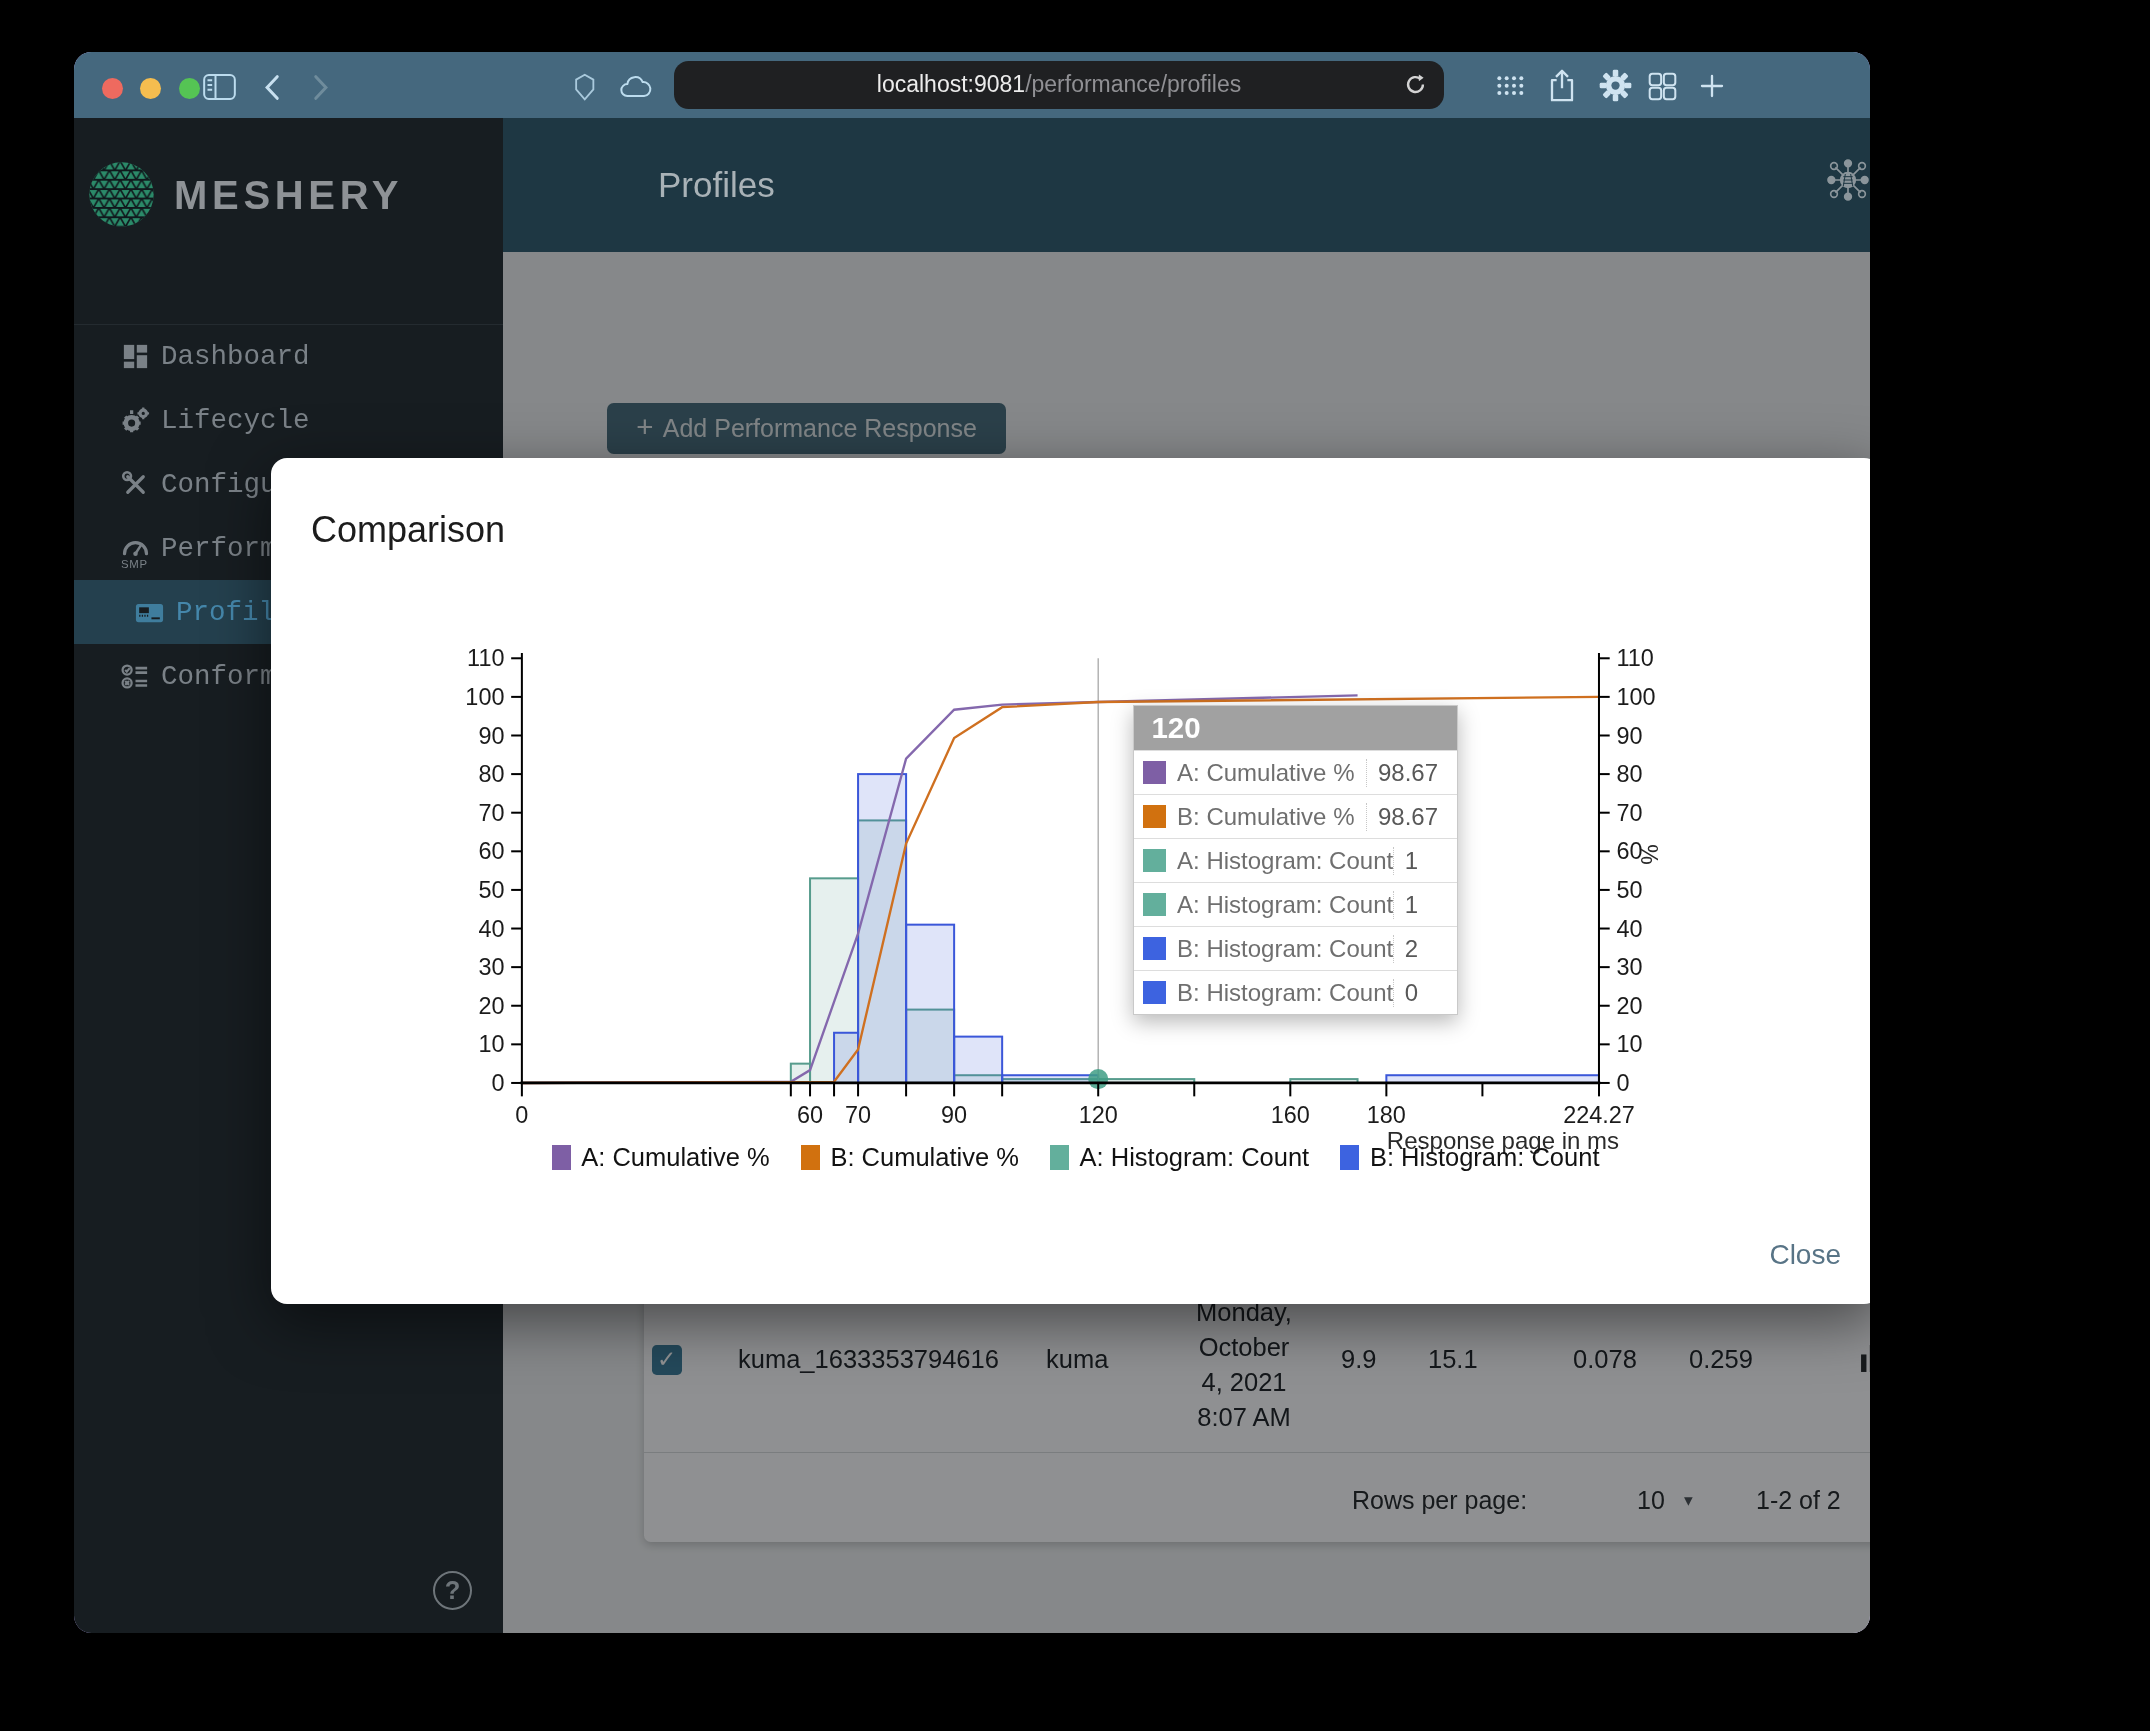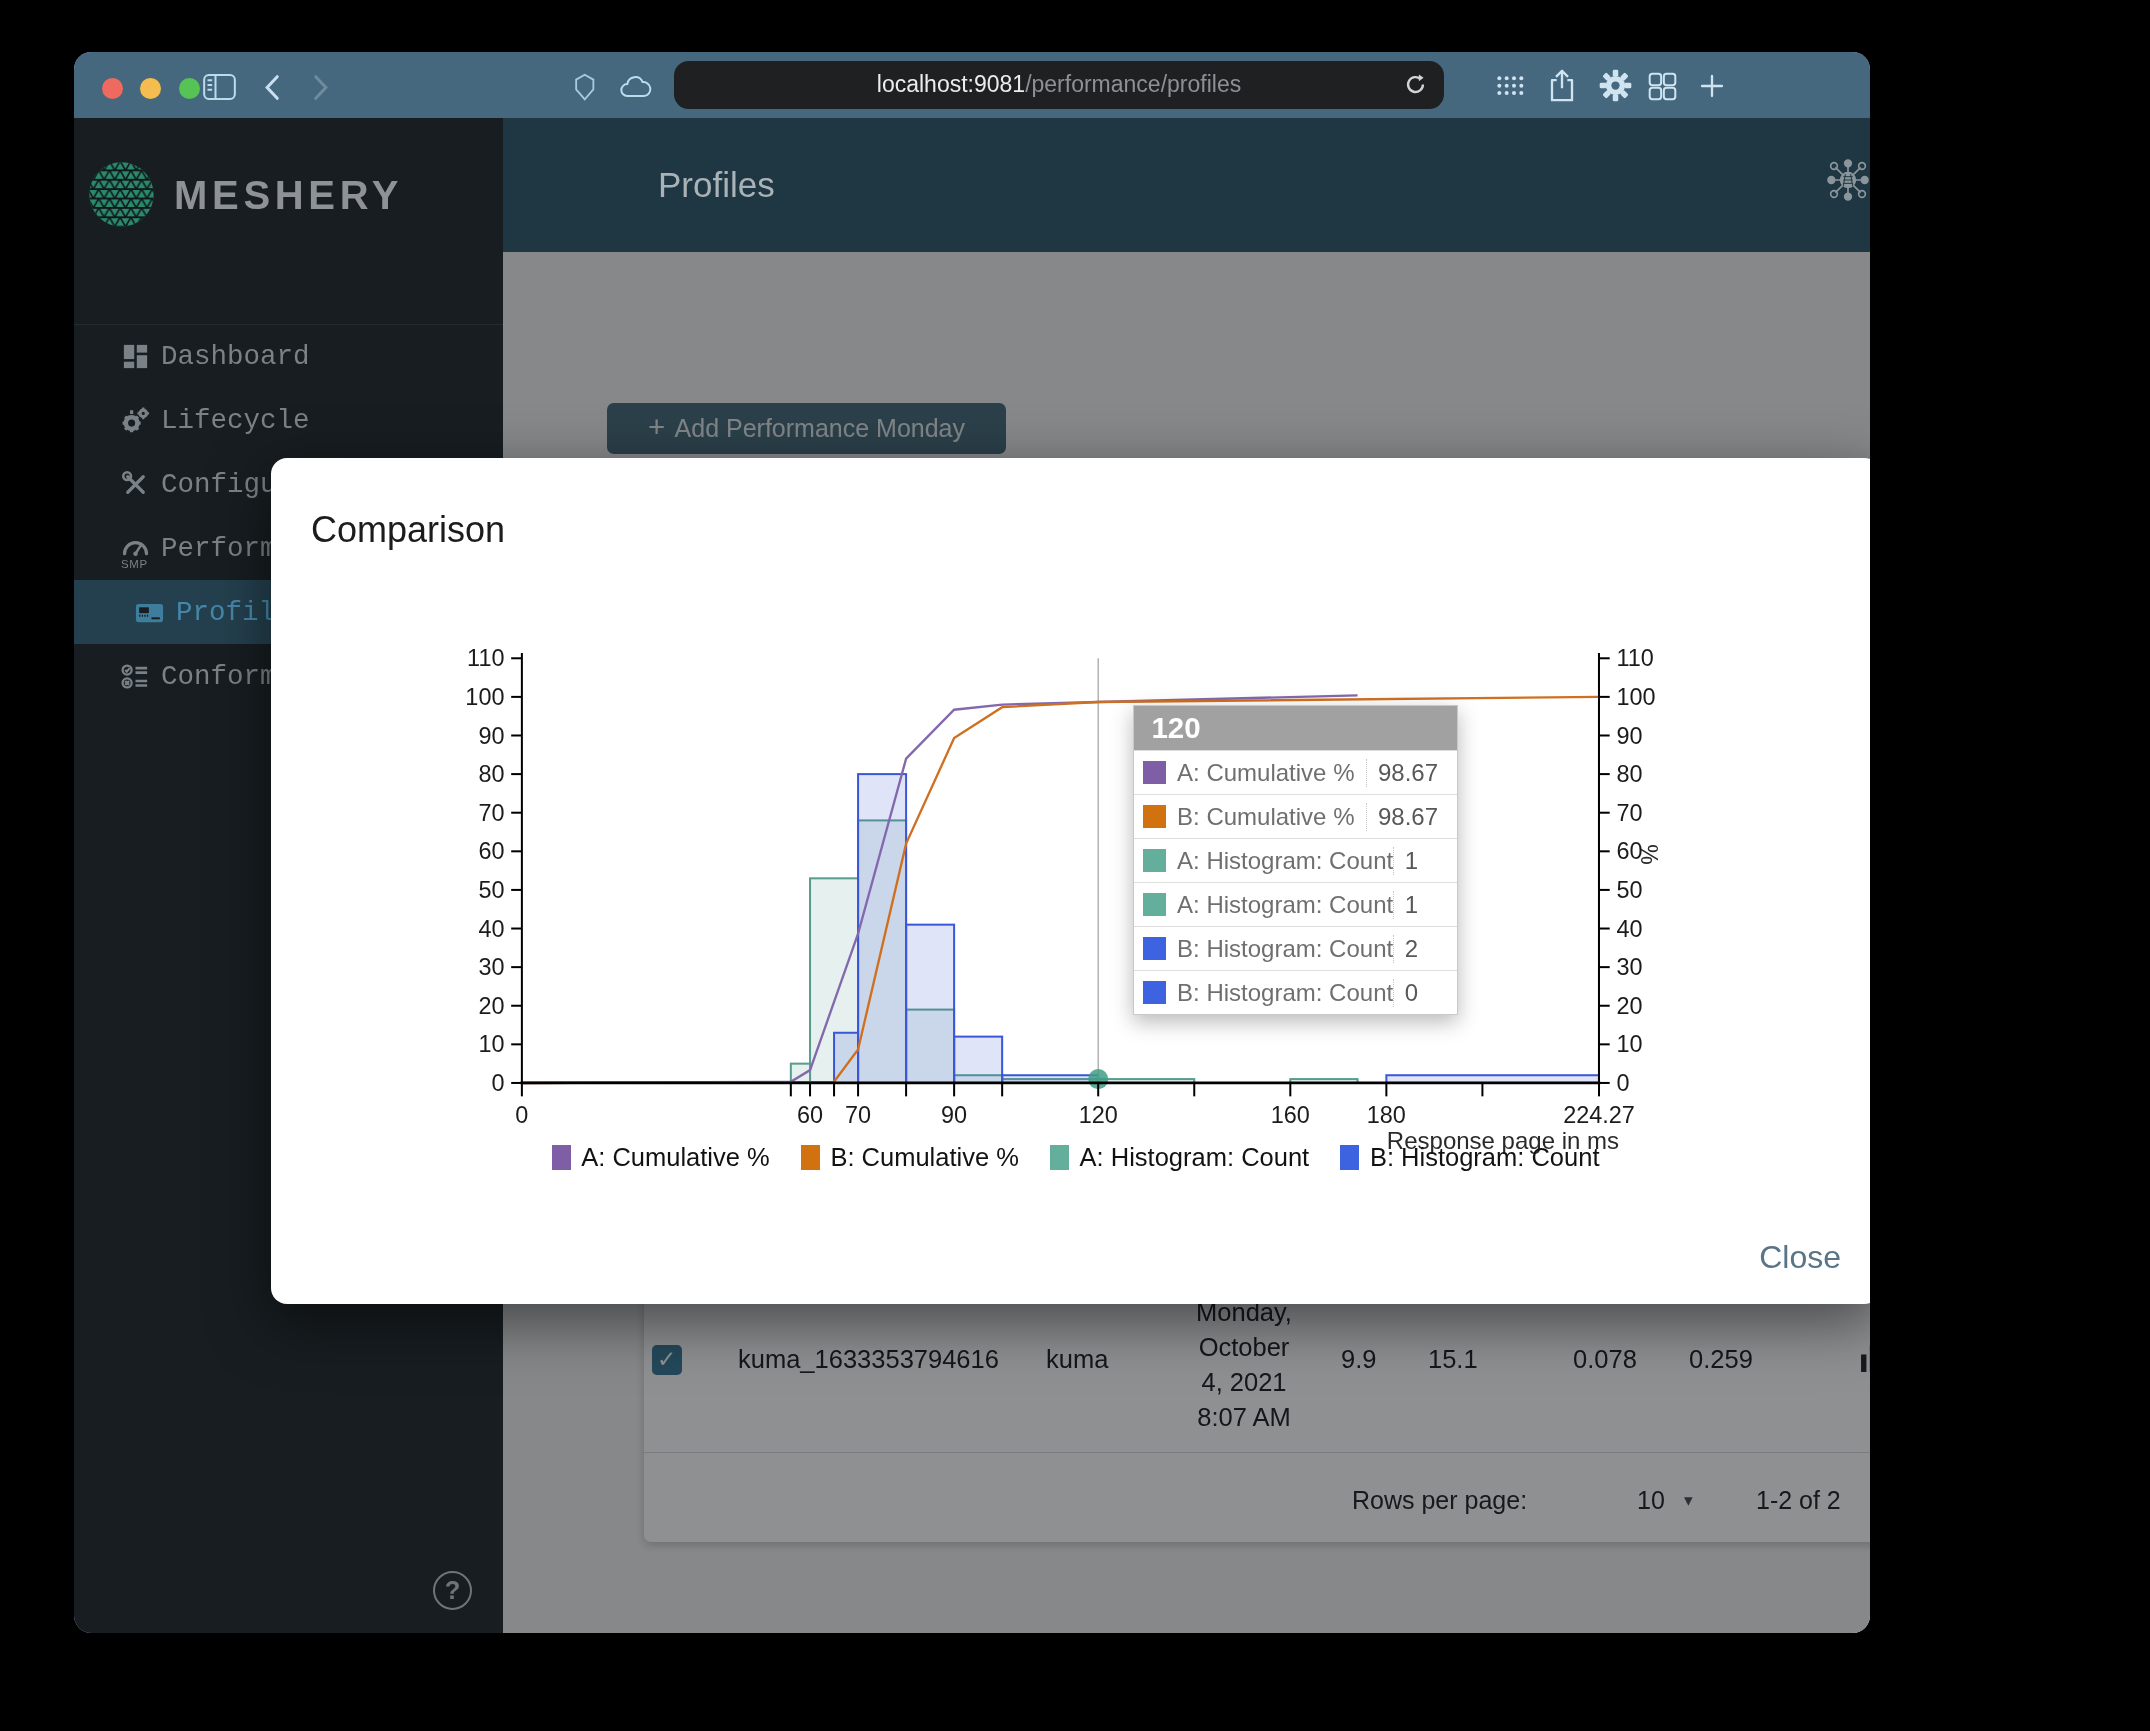--- a/index.html
+++ b/index.html
@@ -82,21 +82,21 @@
   .legend-item{display:flex;align-items:center;gap:10.7px;font-size:25.5px;color:#121212;}
   .legend-swatch{width:19px;height:25.5px;}
   .tooltip{position:absolute;left:862px;top:247px;width:323px;background:#fff;border:0.7px solid #c9c9c9;
            box-shadow:0 6.7px 20px rgba(0,0,0,.28);}
   .tt-header{height:44px;background:#a1a1a1;color:#fff;font-size:29.5px;font-weight:bold;
            display:flex;align-items:center;padding-left:17.4px;}
   .tt-row{height:43px;display:flex;align-items:center;border-top:0.7px solid #ddd;background:#fff;}
   .tt-swatch{width:23px;height:23px;margin:0 10.7px 0 9.4px;flex:none;}
   .tt-label{flex:1;font-size:24px;color:#6f6f6f;white-space:nowrap;}
   .tt-value{width:79px;font-size:24px;color:#585858;border-left:1.3px dotted #c7c7c7;padding-left:10.7px;flex:none;}
-  .close-link{position:absolute;right:39px;top:781px;font-size:32px;color:#587486;}
+  .close-link{position:absolute;right:39px;top:781px;font-size:28px;color:#587486;}
 </style>
 </head>
 <body>
 
 <svg width="0" height="0" style="position:absolute">
   <defs>
     <pattern id="tri-dark" width="16" height="14" patternUnits="userSpaceOnUse">
       <path d="M0,0h16M0,14h16M0,0l8,14l8,-14" stroke="#10191d" stroke-width="2.5" fill="none"></path>
     </pattern>
     <pattern id="tri-green" width="15" height="13" patternUnits="userSpaceOnUse">
@@ -413,21 +413,21 @@
           <path d="M22,54a7,7 0 0 0 14,0z"></path>
             </g>
           </svg>
       </span>
 
     </header>
 
     <main class="page">
       <div class="btn add-btn">
         <span class="plus">+</span>
-        <span>Add Performance Monday</span>
+        <span>Add Performance Response</span>
       </div>
       <div class="view-toggle">
         <span class="vt-btn grid">
           <svg width="35" height="35" viewBox="0 0 52 52">
               <use href="#grid-view-icon"></use>
             </svg>
         </span>
         <span class="vt-btn cols">
           <svg width="35" height="35" viewBox="0 0 52 52">
               <use href="#column-view-icon"></use>

